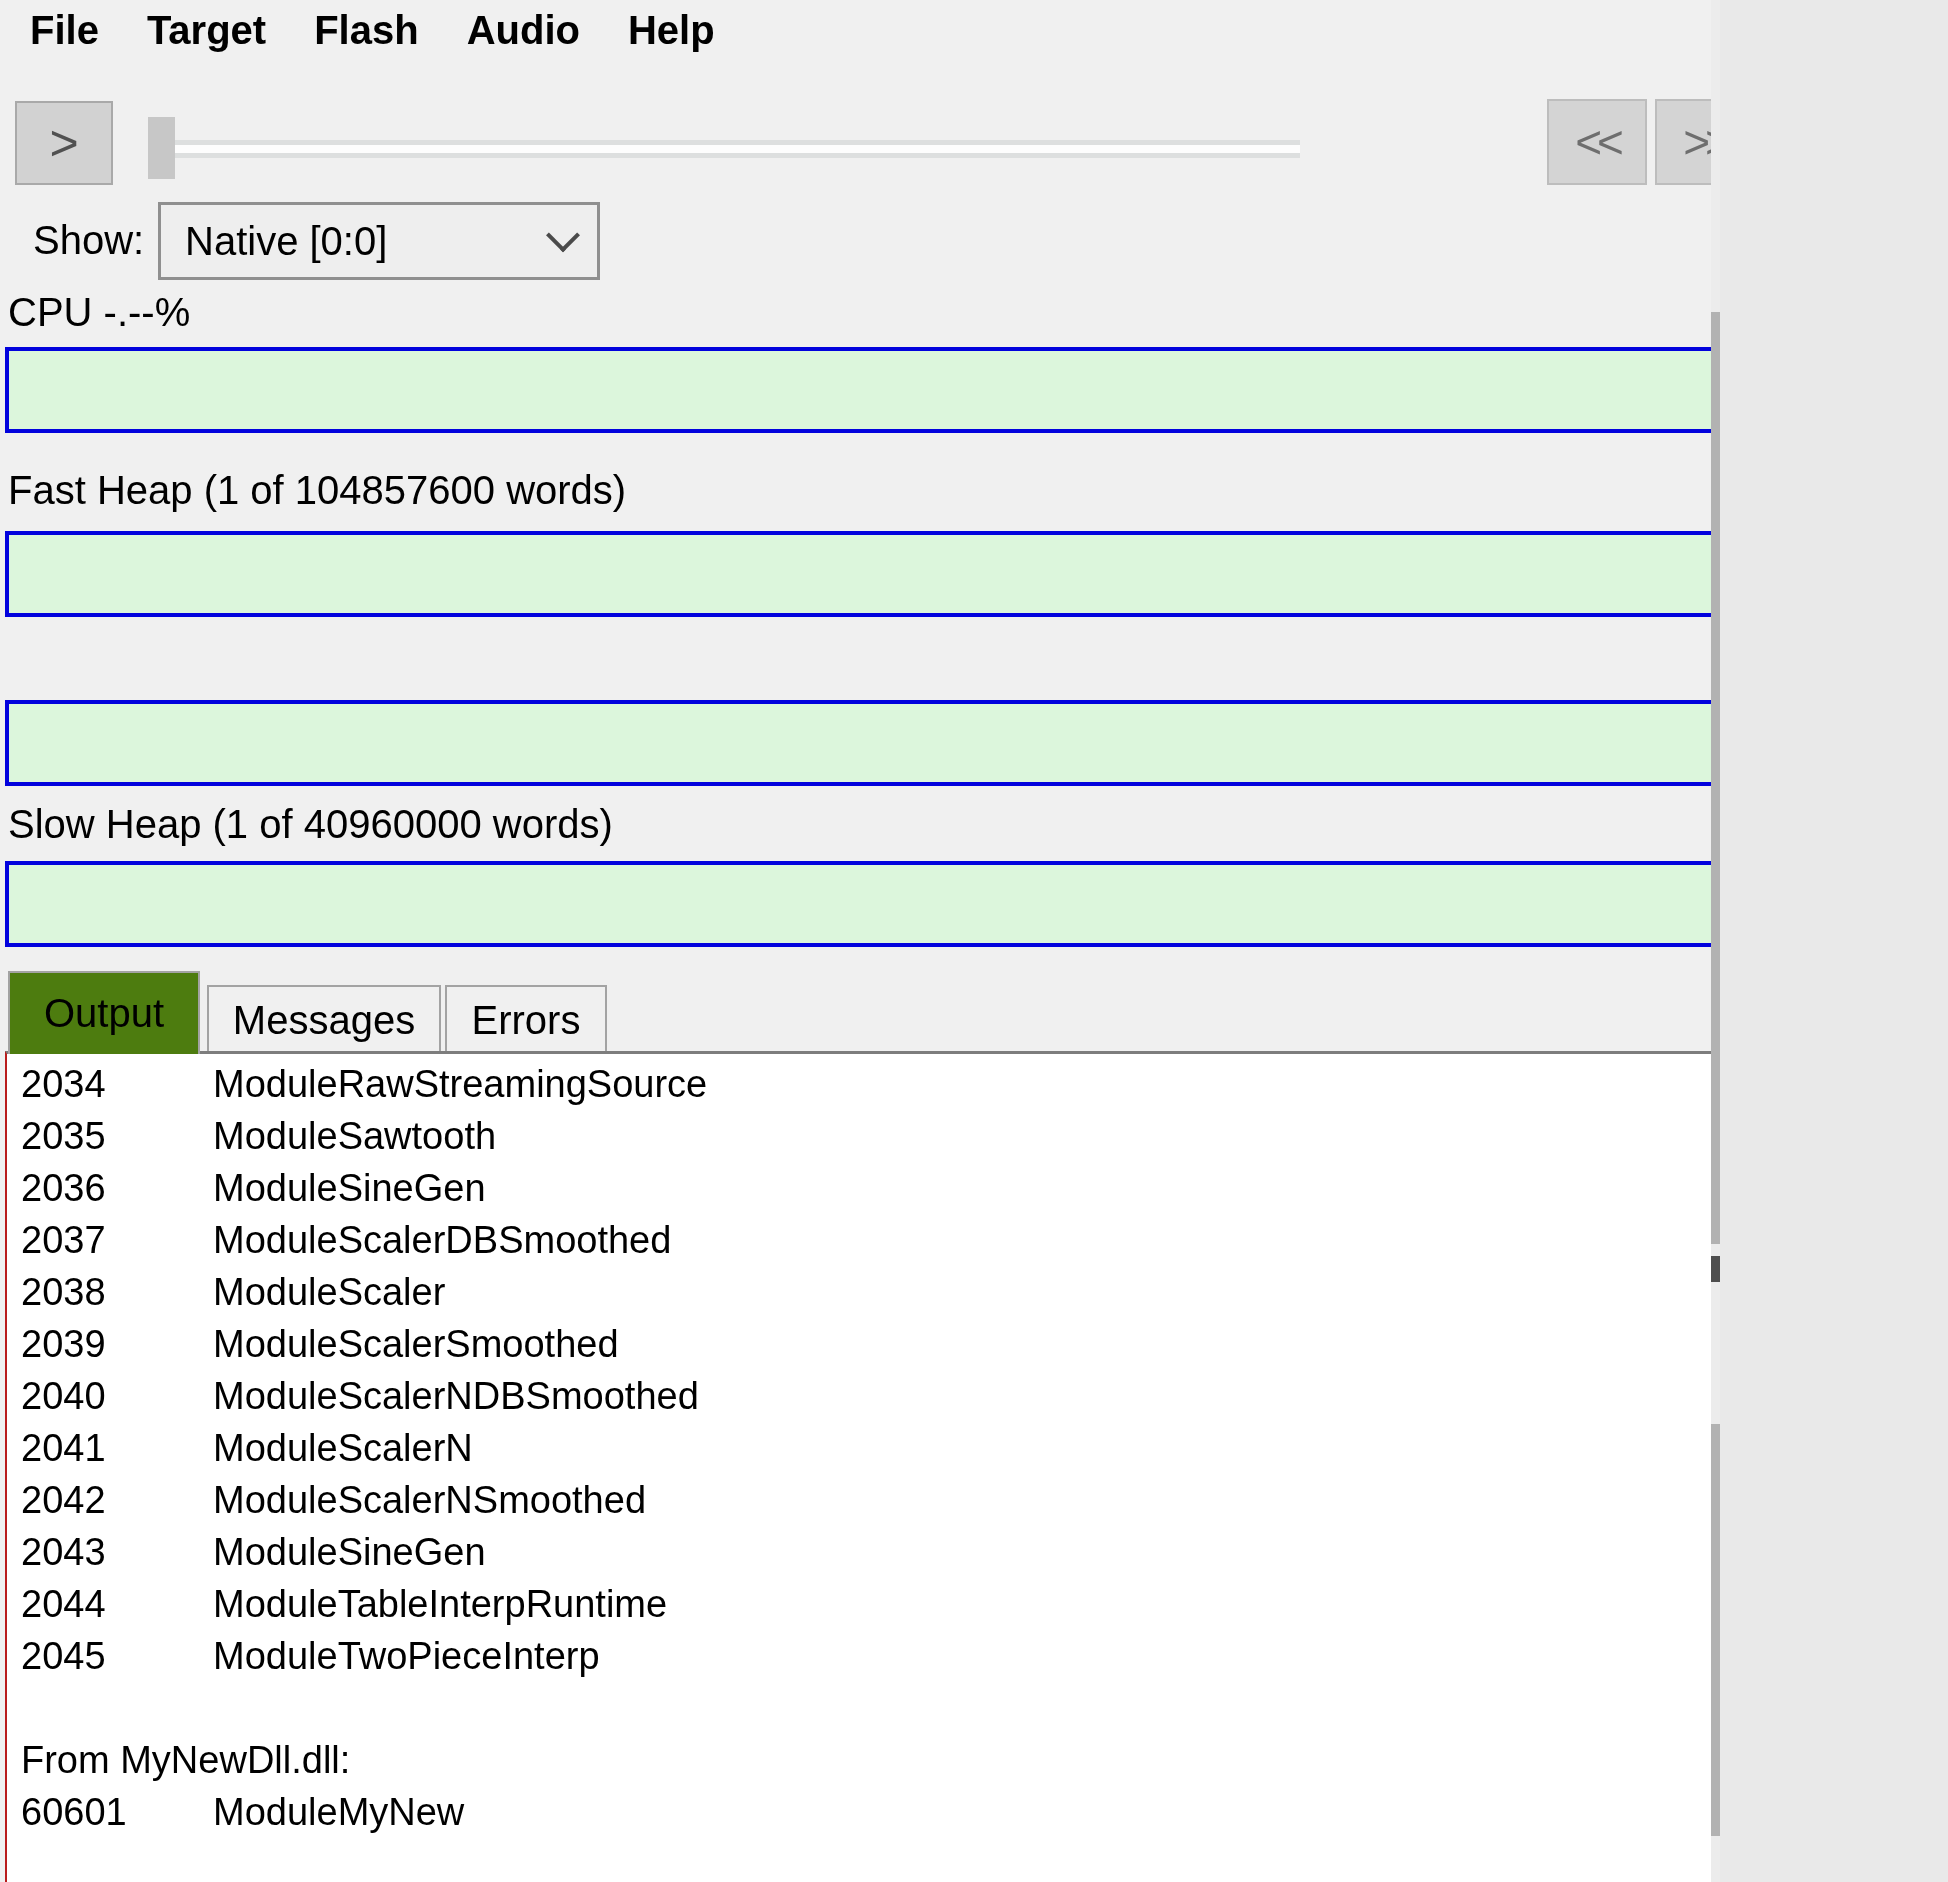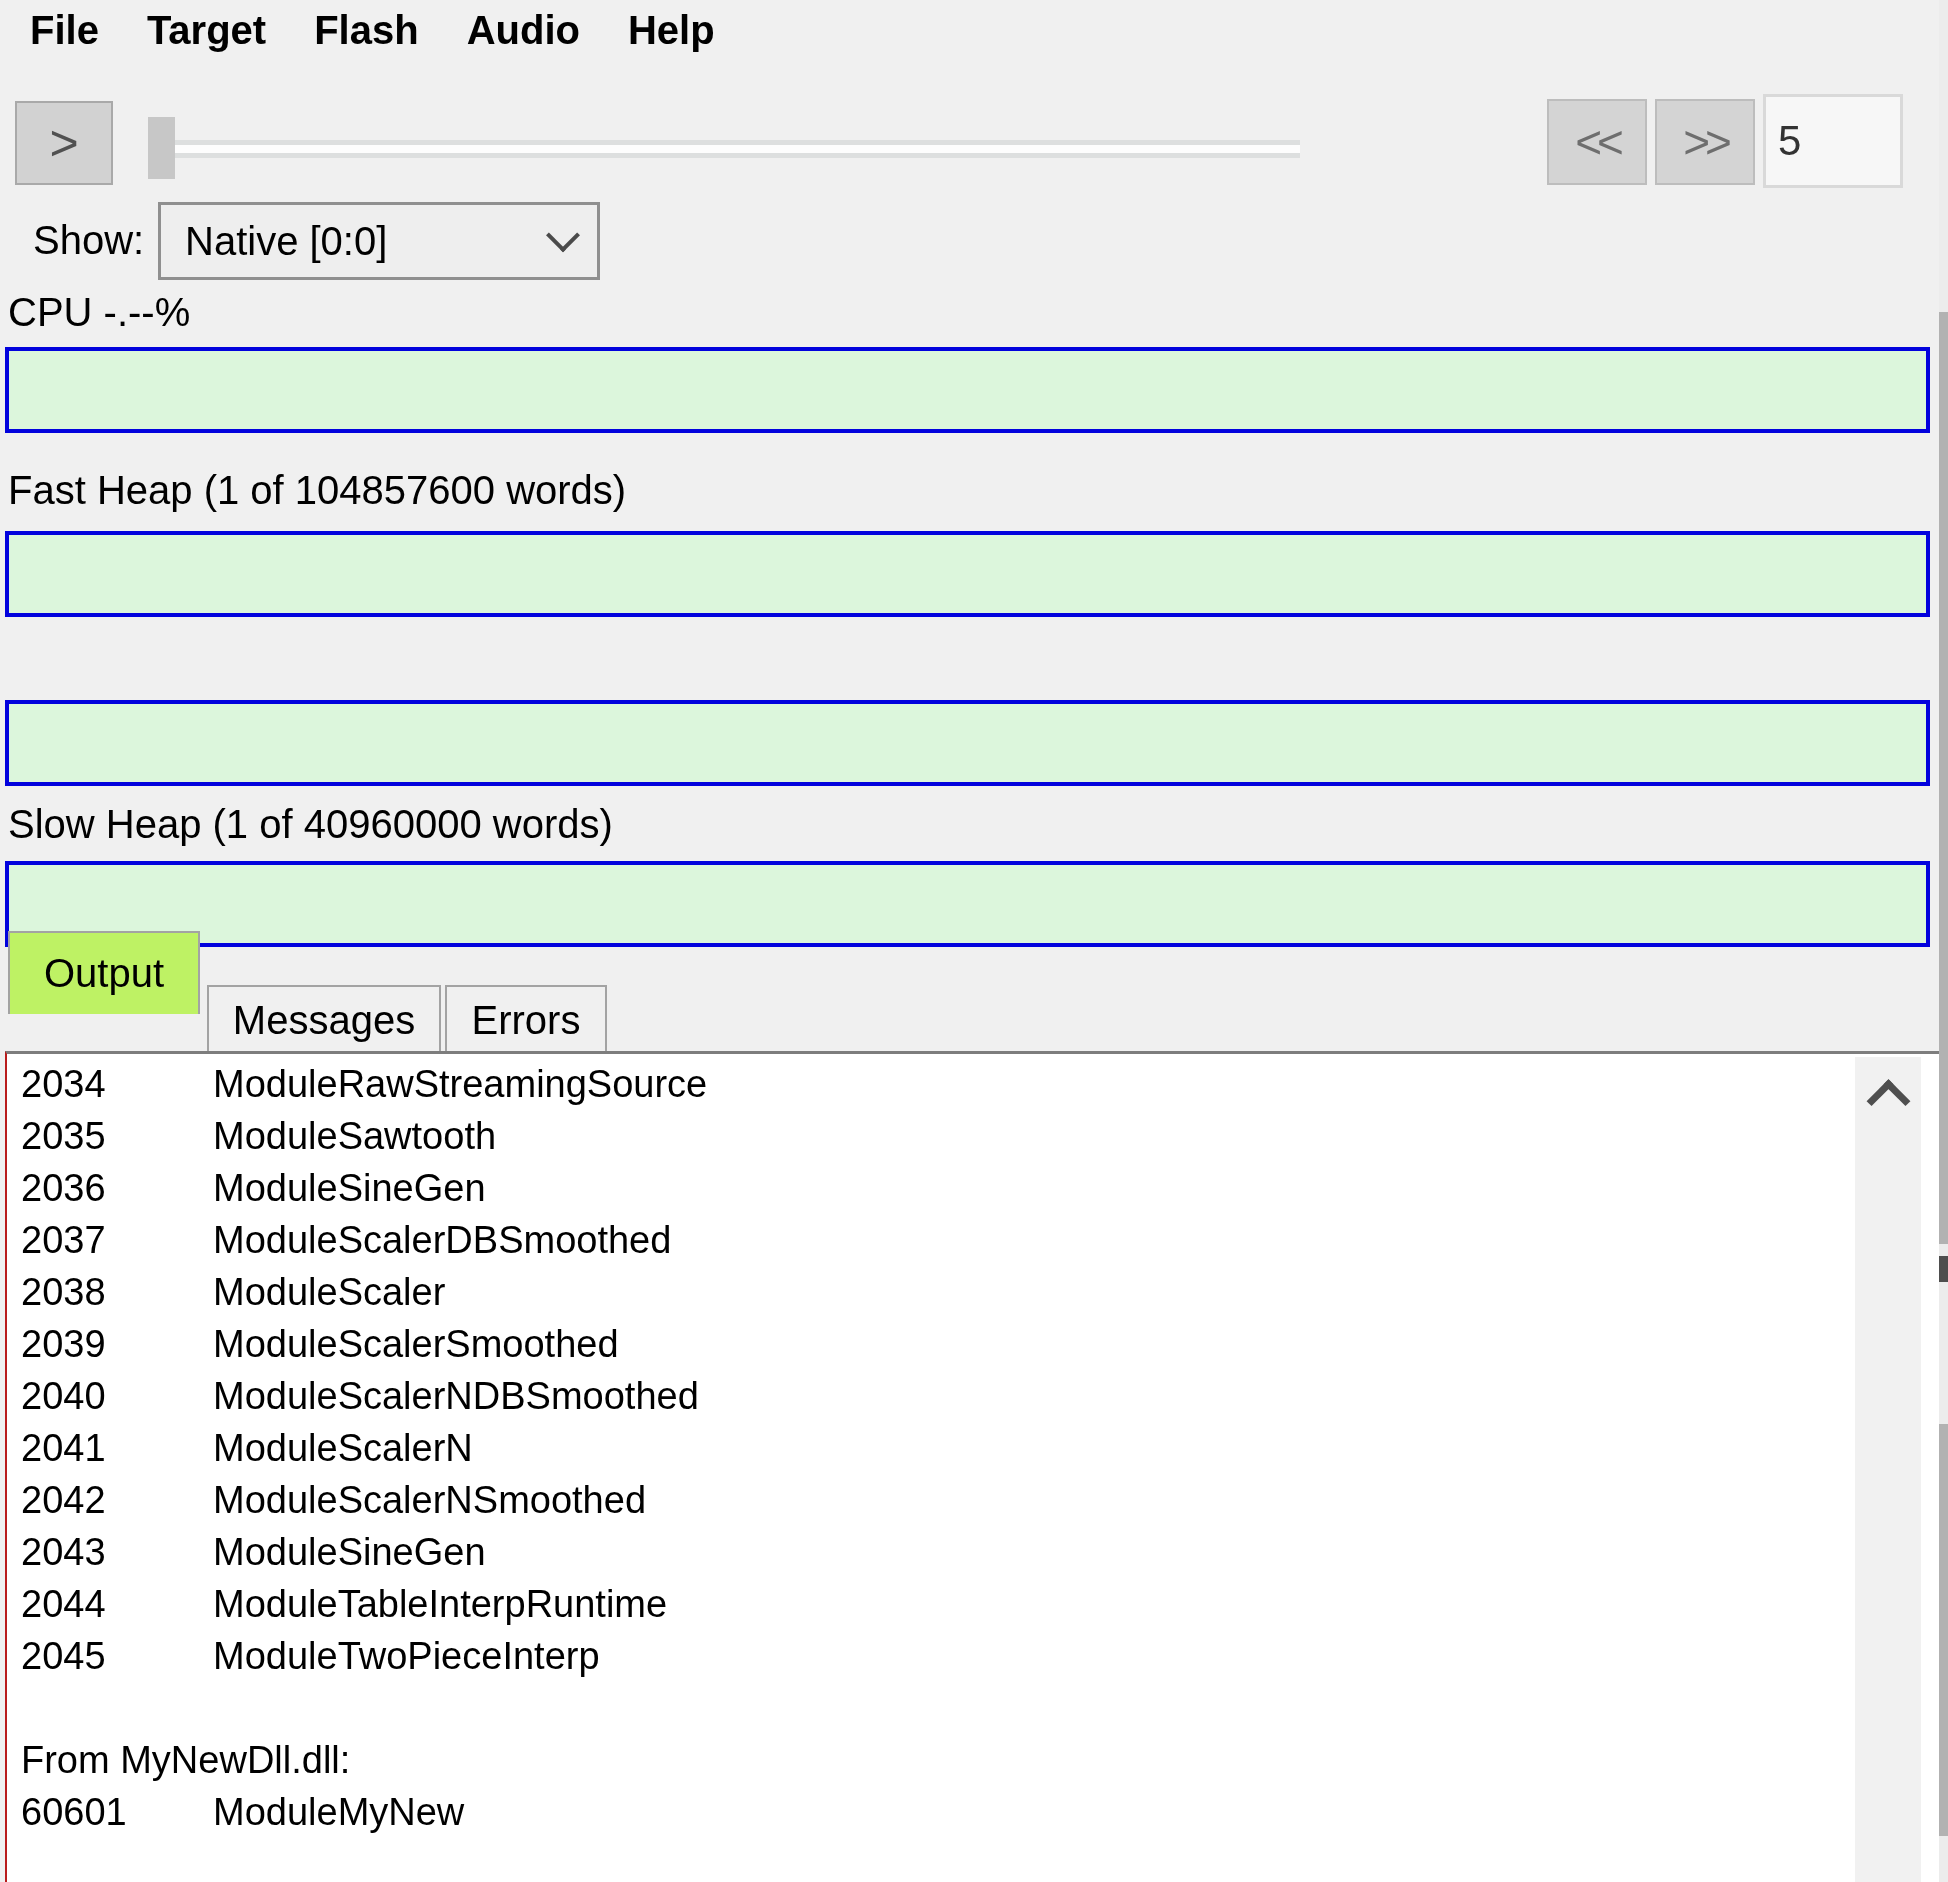--- a/index.html
+++ b/index.html
@@ -1,17 +1,17 @@
 <!DOCTYPE html>
 <html style="--meter-fill: #dcf6dc; --meter-border: #0202dd; --panel-bg: #ffffff;"><head>
 <meta charset="utf-8">
 <style>
   html,body{margin:0;padding:0;}
   body{background:#e9e9e9;font-family:"Liberation Sans",sans-serif;color:#000;}
-  .app{position:relative;width:1948px;height:1882px;background:#f0f0f0;overflow:hidden;}
+  .app{position:relative;width:1720px;height:1882px;background:#f0f0f0;overflow:hidden;}
 
   
   .menubar{position:absolute;left:30px;top:8px;display:flex;gap:48px;font-size:40px;font-weight:600;}
   .menu-item{cursor:default;}
 
   
   .btn{position:absolute;background:#d2d2d2;border:2px solid #a9a9a9;box-sizing:border-box;
        display:flex;align-items:center;justify-content:center;color:#515151;cursor:default;}
   .btn-play{left:15px;top:101px;width:98px;height:84px;font-size:50px;font-weight:300;}
   .btn-prev,.btn-next{background:#d4d4d4;border-color:#bdbdbd;color:#6e6e6e;
@@ -42,21 +42,21 @@
   .meter{position:absolute;left:5px;width:1925px;height:86px;box-sizing:border-box;
        background:var(--meter-fill,#dcf6dc);border:4px solid var(--meter-border,#0202dd);}
   .bar-cpu{top:347px;}
   .bar-fh{top:531px;}
   .bar-fhb{top:700px;}
   .bar-sh{top:861px;}
 
   
   .tab{position:absolute;box-sizing:border-box;border:2px solid #a3a3a3;border-bottom:none;
        display:flex;align-items:center;justify-content:center;font-size:40px;cursor:default;}
-  .tab-active{left:8px;top:931px;width:192px;height:83px;background:#bef264;z-index:3;}
+  .tab-active{left:8px;top:971px;width:192px;height:83px;background:#4d7c0f;z-index:3;}
   .tab-messages{left:207px;top:985px;width:234px;height:69px;background:#f0f0f0;z-index:1;}
   .tab-errors{left:445px;top:985px;width:162px;height:69px;background:#f0f0f0;z-index:1;}
 
   
   .panel{position:absolute;left:5px;top:1051px;width:1934px;height:831px;
        background:var(--panel-bg,#fff);border-top:3px solid #7d7d7d;border-left:2px solid #b91c1c;
        box-sizing:border-box;z-index:2;}
   .orows{position:absolute;left:14px;top:4px;right:100px;font-size:38px;overflow:hidden;}
   .orow{height:52px;line-height:52px;white-space:pre;}
   .onum{display:inline-block;width:192px;}

